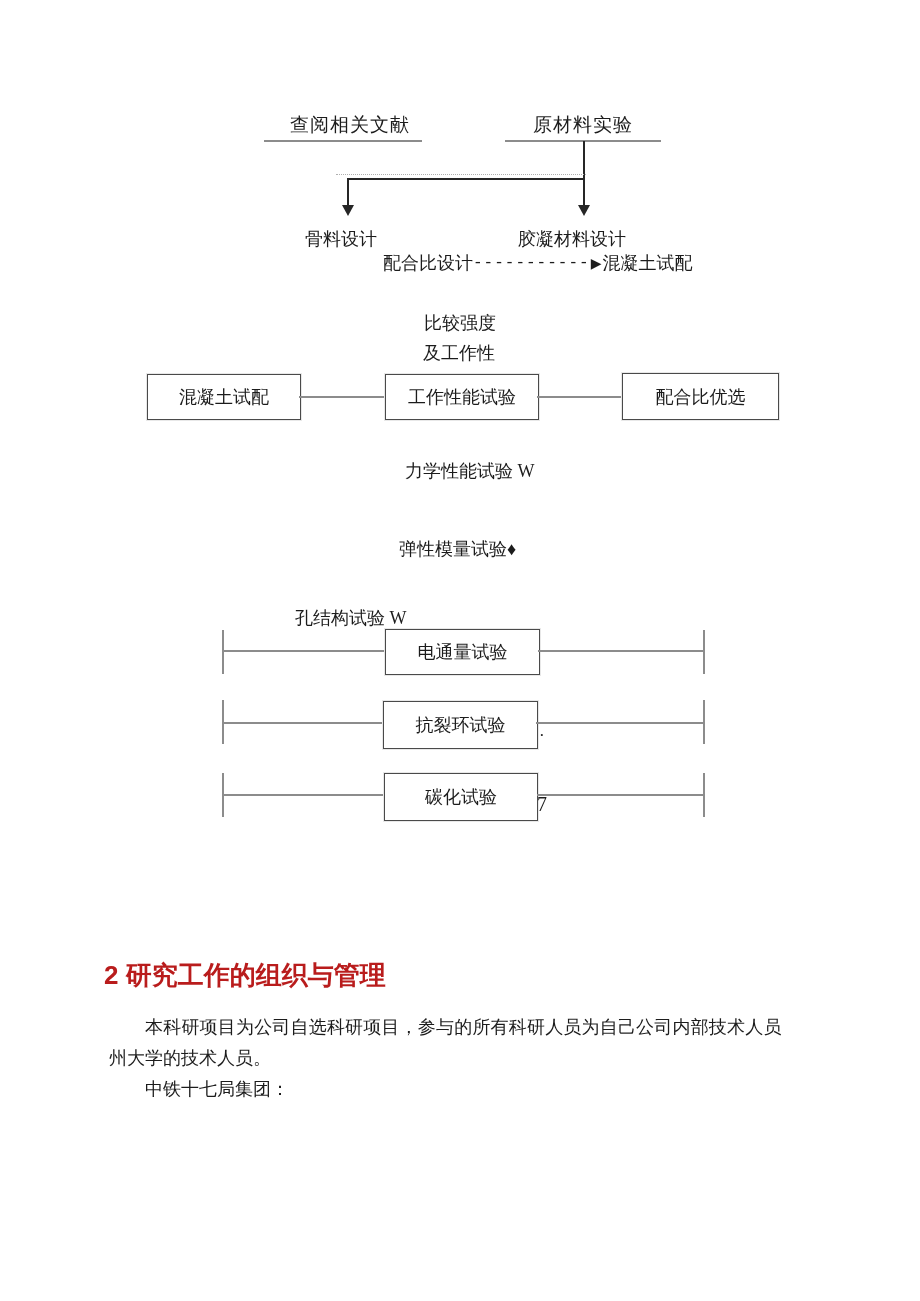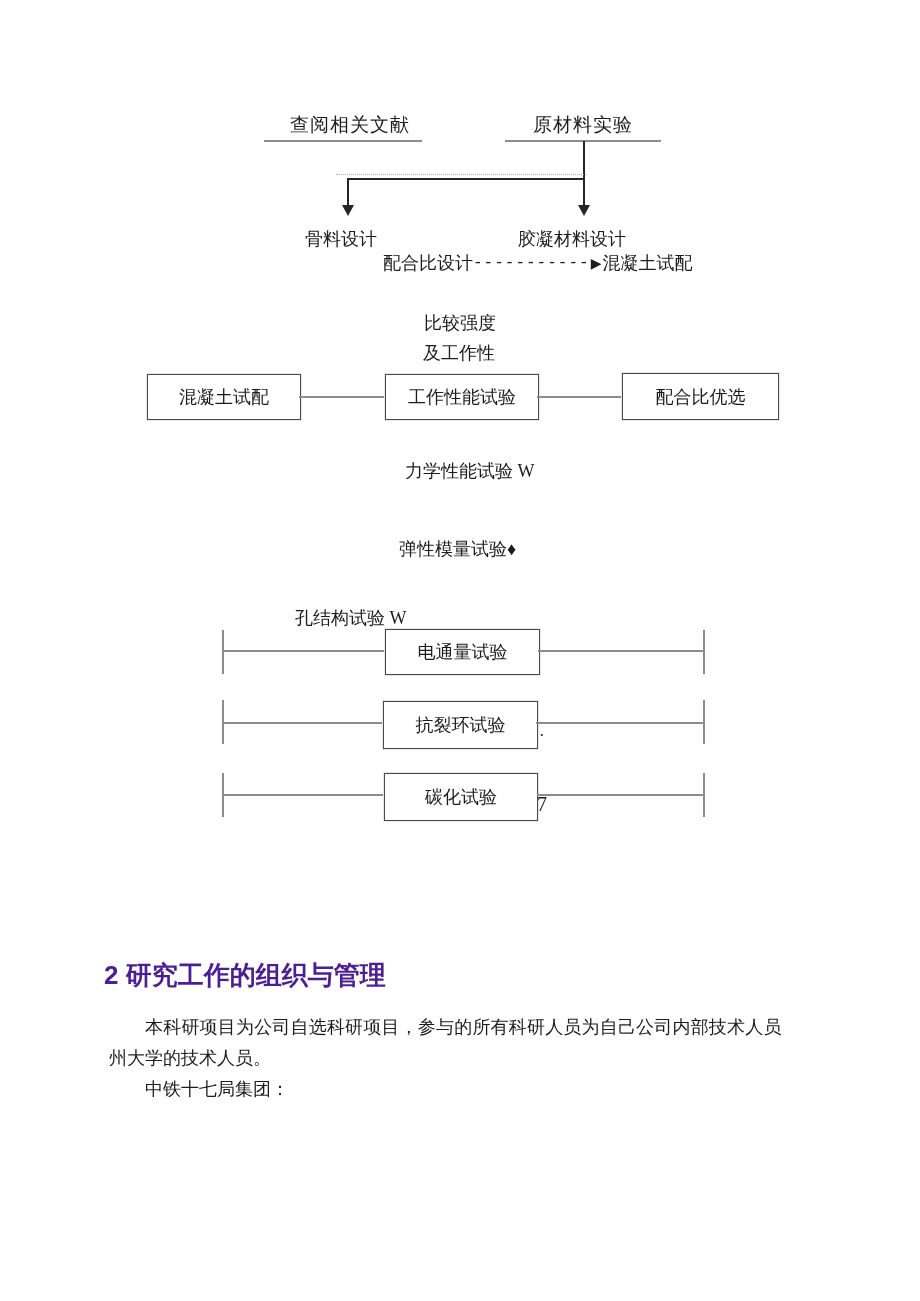--- a/index.html
+++ b/index.html
@@ -38,21 +38,21 @@
   }
   .dashes{font-family:"Liberation Mono", monospace;letter-spacing:1px;font-size:16px;}
   .arrow-glyph{font-size:14px;margin:0 1px;}
   .caption{
     position:absolute;left:0;top:933px;width:100%;
     text-align:center;font-size:16px;color:#1c1c1c;
   }
   .heading{
     position:absolute;left:104px;top:958px;margin:0;
     font-family:"Liberation Sans", sans-serif;
-    font-weight:bold;font-size:26px;color:#4c1d95;
+    font-weight:bold;font-size:26px;color:#b91c1c;
     white-space:nowrap;
   }
   .bodytext{
     position:absolute;left:109px;top:1012px;width:727px;
     font-size:18px;line-height:31px;text-align:justify;
   }
   .bodytext p{margin:0;text-indent:2em;}
   .suffix{position:absolute;font-size:17px;color:#1c1c1c;}
 </style>
 </head>

